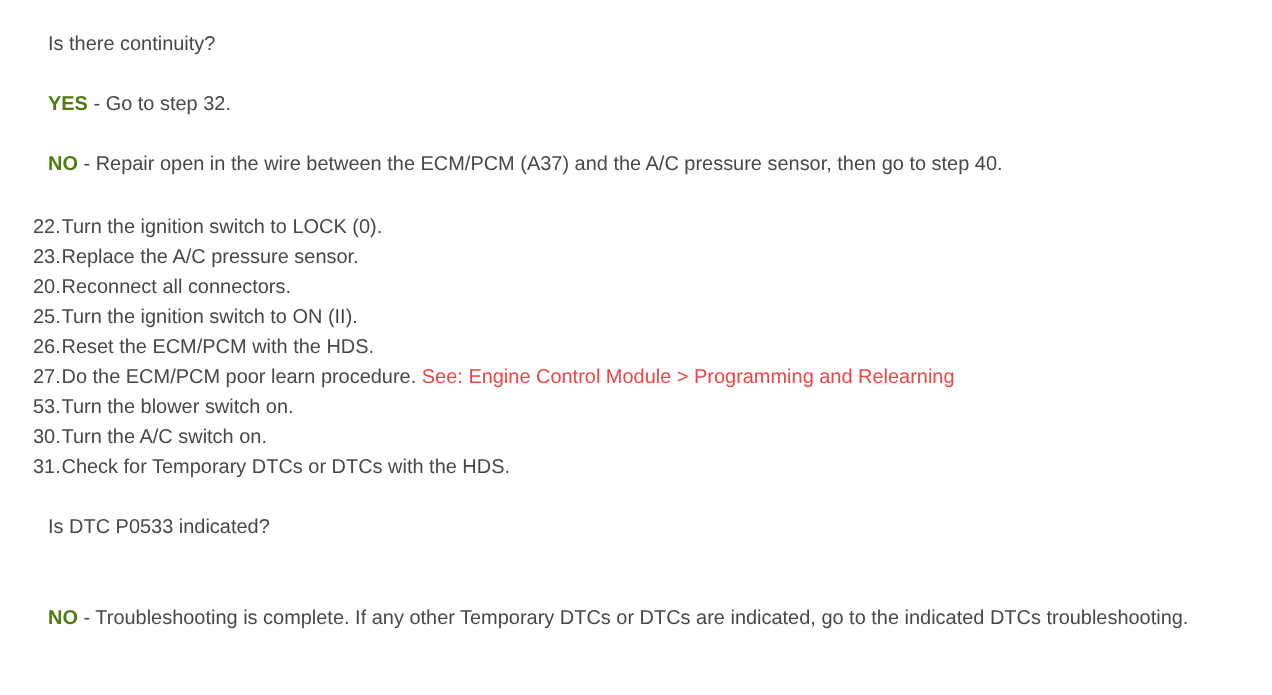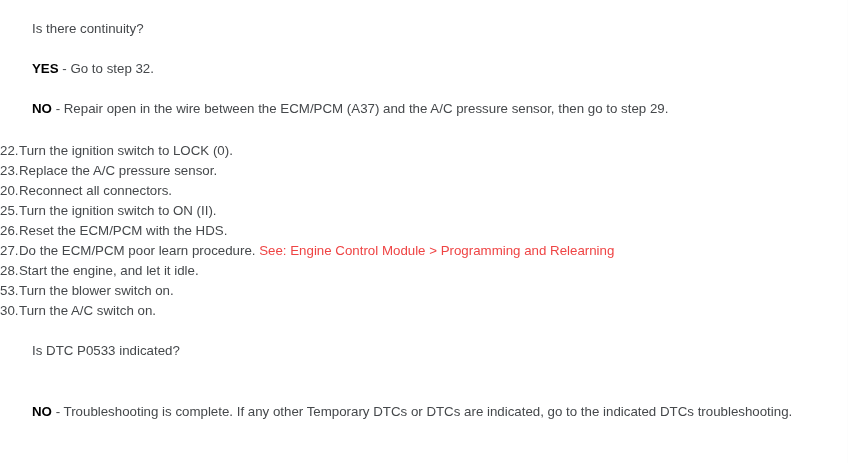--- a/index.html
+++ b/index.html
@@ -36,40 +36,41 @@
   .para {
     margin: 0;
     padding: 0 10px 0 32px;
     font-size: 13.3px;
     line-height: 20px;
     color: #45484b;
     white-space: nowrap;
   }
   .para .lead {
     font-weight: bold;
-    color: #000000;
+    color: #4d7c0f;
     margin-top: 37px;
   }
 
   .spacer-20 { height: 20px; }
   .spacer-21 { height: 21px; }
   .spacer-22 { height: 22px; }
   .spacer-19 { height: 19px; }
 
   
   .steps {
     margin: 0;
     padding: 0;
     list-style: none;
   }
   .steps li {
     display: block;
     font-size: 13.3px;
     line-height: 20px;
     color: #45484b;
+    padding-left: 22px;
     white-space: nowrap;
   }
   .steps li .num {
     display: inline-block;
     width: 19px;
     color: #45484b;
   }
   .steps li .txt { color: #45484b; }
 
   a.doclink,
@@ -102,21 +103,21 @@
 
     <div class="spacer-20"></div>
 
     <p class="para">
       <span class="lead">YES</span><span> - Go to step 32.</span>
     </p>
 
     <div class="spacer-20"></div>
 
     <p class="para">
-      <span class="lead">NO</span><span> - Repair open in the wire between the ECM/PCM (A37) and the A/C pressure sensor, then go to step 29.</span>
+      <span class="lead">NO</span><span> - Repair open in the wire between the ECM/PCM (A37) and the A/C pressure sensor, then go to step 40.</span>
     </p>
 
     <div class="spacer-22"></div>
 
     <ol class="steps">
       <li>
         <span class="num">22.</span><span class="txt">Turn the ignition switch to LOCK (0).</span>
       </li>
       <li>
         <span class="num">23.</span><span class="txt">Replace the A/C pressure sensor.</span>
@@ -127,27 +128,27 @@
       <li>
         <span class="num">25.</span><span class="txt">Turn the ignition switch to ON (II).</span>
       </li>
       <li>
         <span class="num">26.</span><span class="txt">Reset the ECM/PCM with the HDS.</span>
       </li>
       <li>
         <span class="num">27.</span><span class="txt">Do the ECM/PCM poor learn procedure. </span><span class="doclink">See: Engine Control Module &gt; Programming and Relearning</span>
       </li>
       <li>
-        <span class="num">28.</span><span class="txt">Start the engine, and let it idle.</span>
-      </li>
-      <li>
         <span class="num">53.</span><span class="txt">Turn the blower switch on.</span>
       </li>
       <li>
         <span class="num">30.</span><span class="txt">Turn the A/C switch on.</span>
+      </li>
+      <li>
+        <span class="num">31.</span><span class="txt">Check for Temporary DTCs or DTCs with the HDS.</span>
       </li>
     </ol>
 
     <div class="spacer-20"></div>
 
     <p class="para">
       <span>Is DTC P0533 indicated?</span>
     </p>
 
     <div class="spacer-20"></div>

